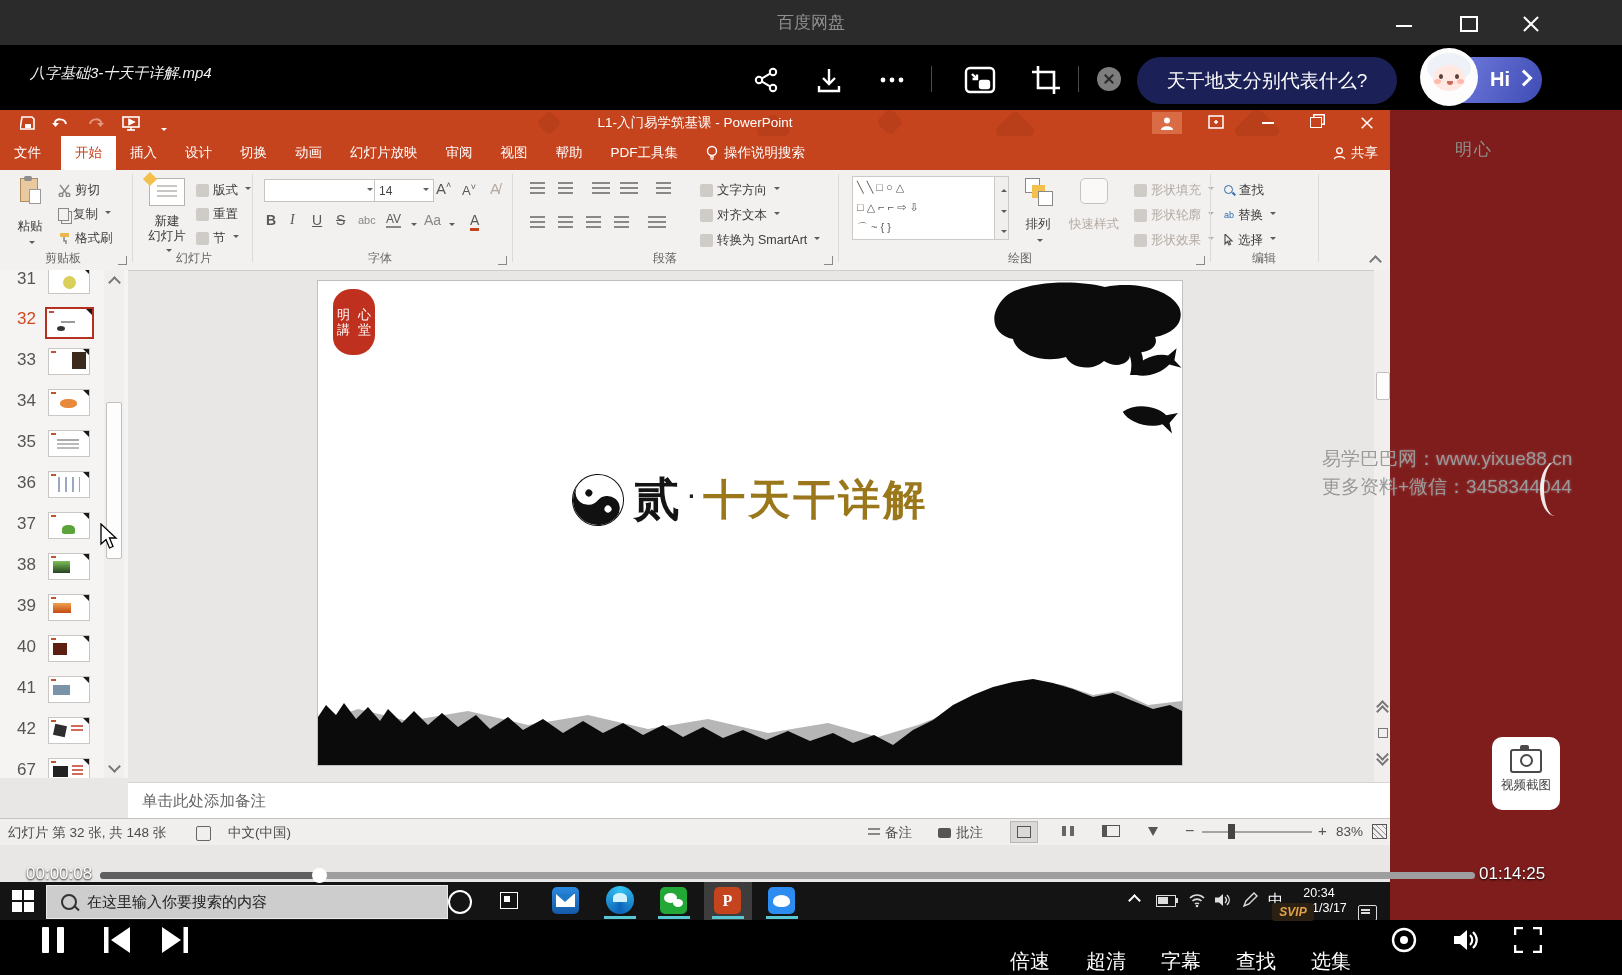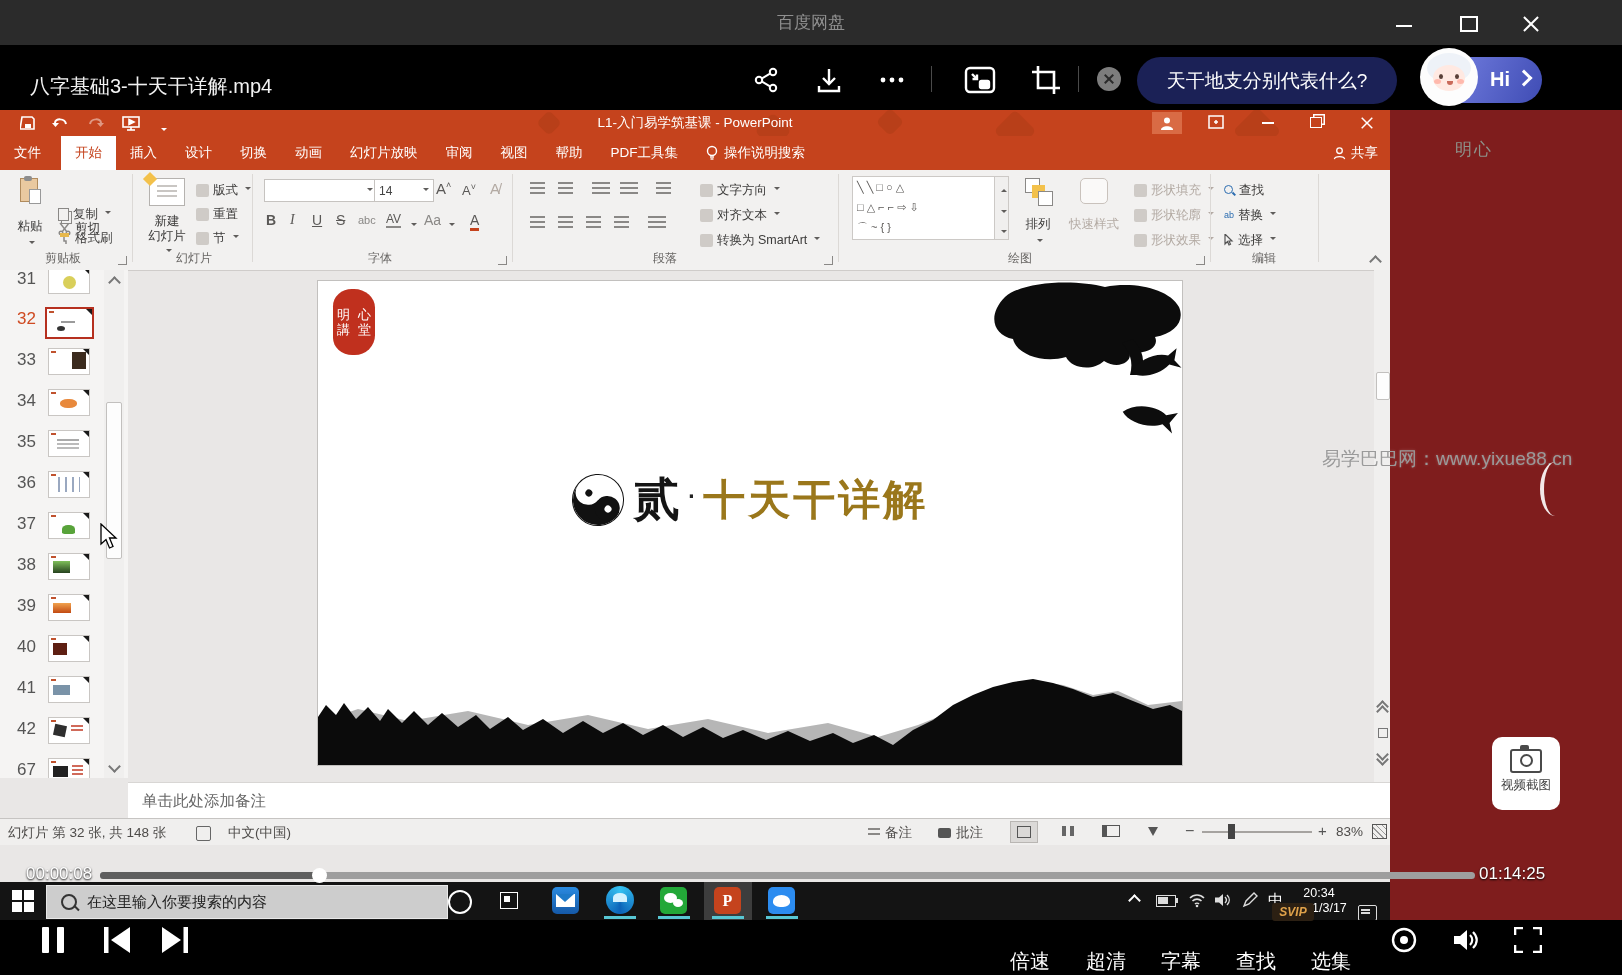--- a/index.html
+++ b/index.html
@@ -10,21 +10,21 @@
   .topbar{left:0;top:0;width:1622px;height:45px;background:#2b2b2b;}
   .topbar-title{width:100%;text-align:center;line-height:45px;color:#8f8f8f;font-size:17px;}
   .winbtn{width:30px;height:24px;top:10px;cursor:pointer;}
   .ic-min{width:16px;height:0;border-bottom:2px solid #fff;}
   .ic-max{width:14px;height:12px;border:2px solid #fff;}
   .ic-close{position:relative;width:18px;height:18px;}
   .ic-close:before,.ic-close:after{content:"";position:absolute;left:8px;top:-1px;width:2px;height:20px;background:#fff;}
   .ic-close:before{transform:rotate(45deg);} .ic-close:after{transform:rotate(-45deg);}
   
   .vheader{left:0;top:45px;width:1622px;height:65px;background:#000;}
-  .vtitle{left:30px;top:73px;color:#f2f2f2;font-size:20px;}
+  .vtitle{left:30px;top:64px;color:#f2f2f2;font-size:15px;font-style:italic;}
   .hicon{color:#fff;}
   .vdiv{width:1px;height:26px;background:#4a4a4a;top:66px;}
   .xcirc{width:24px;height:24px;border-radius:50%;background:#7d7d7d;position:relative;}
   .xcirc:before,.xcirc:after{content:"";position:absolute;left:11px;top:6px;width:2px;height:12px;background:#2a2a2a;}
   .xcirc:before{transform:rotate(45deg);} .xcirc:after{transform:rotate(-45deg);}
   .searchpill{left:1137px;top:57px;width:260px;height:47px;background:#1b2156;border-radius:24px;color:#fff;font-size:19px;display:flex;align-items:center;justify-content:center;z-index:40;}
   .hipill{left:1424px;top:57px;width:118px;height:46px;border-radius:23px;background:linear-gradient(115deg,#7d88e8,#3f4cb4);z-index:41;}
   .avatar{left:-4px;top:-9px;width:58px;height:58px;border-radius:50%;background:#fdfdfd;overflow:hidden;}
   .avatar .helm{position:absolute;left:7px;top:5px;width:44px;height:30px;border-radius:50%;background:#eef2f8;}
   .avatar .face{position:absolute;left:13px;top:17px;width:32px;height:26px;border-radius:50%;background:#ffe9e2;}
@@ -282,21 +282,21 @@
     <div class="abs ribbon">
 
       <div class="abs" style="left:14px;top:8px;width:30px;height:40px;cursor:pointer;">
         <div style="width:16px;height:22px;background:#e9c9a0;border:1px solid #b08b5d;margin:0 auto;position:relative;">
             <div style="position:absolute;left:3px;top:-3px;width:8px;height:5px;background:#8d8d8d;border-radius:2px;"></div>
             <div style="position:absolute;right:-4px;bottom:-3px;width:10px;height:13px;background:#fff;border:1px solid #999;"></div>
           </div>
       </div>
       <div class="abs" style="left:8px;top:48px;width:44px;text-align:center;">粘贴</div>
       <div class="abs" style="left:26px;top:66px;"><span class="car"></span></div>
-      <div class="mini" style="left:58px;top:10px;margin-top:38px;">
+      <div class="mini" style="left:58px;top:10px;">
           <svg width="13" height="13" viewBox="0 0 13 13">
             <g stroke="#8a8886" stroke-width="1.4" fill="none">
               <line x1="2" y1="1" x2="9" y2="10"></line>
               <line x1="11" y1="1" x2="4" y2="10"></line>
               <circle cx="3" cy="11" r="1.8"></circle>
               <circle cx="10" cy="11" r="1.8"></circle>
             </g>
           </svg>
           <span>剪切</span>
         </div>
@@ -722,20 +722,21 @@
       <div class="abs tray" style="left:1268px;top:9px;font-size:15px;">中</div>
       <div class="abs clock" style="left:1288px;top:4px;width:62px;">
         <div>20:34</div>
         <div>2021/3/17</div>
       </div>
       <div class="abs notif" style="left:1358px;top:11px;"></div>
     </div>
   </div>
 
   <div class="abs wm" style="left:1322px;top:446px;">易学巴巴网：www.yixue88.cn</div>
+  <div class="abs wm" style="left:1322px;top:474px;">更多资料+微信：3458344044</div>
   <div class="abs hook"></div>
 
   <div class="abs shotcard">
     <div class="cam"></div>
     <div class="shotlabel">视频截图</div>
   </div>
 
   <div class="abs timetxt" style="left:26px;top:864px;">00:00:08</div>
   <div class="abs seektrack"></div>
   <div class="abs seekplayed"></div>

